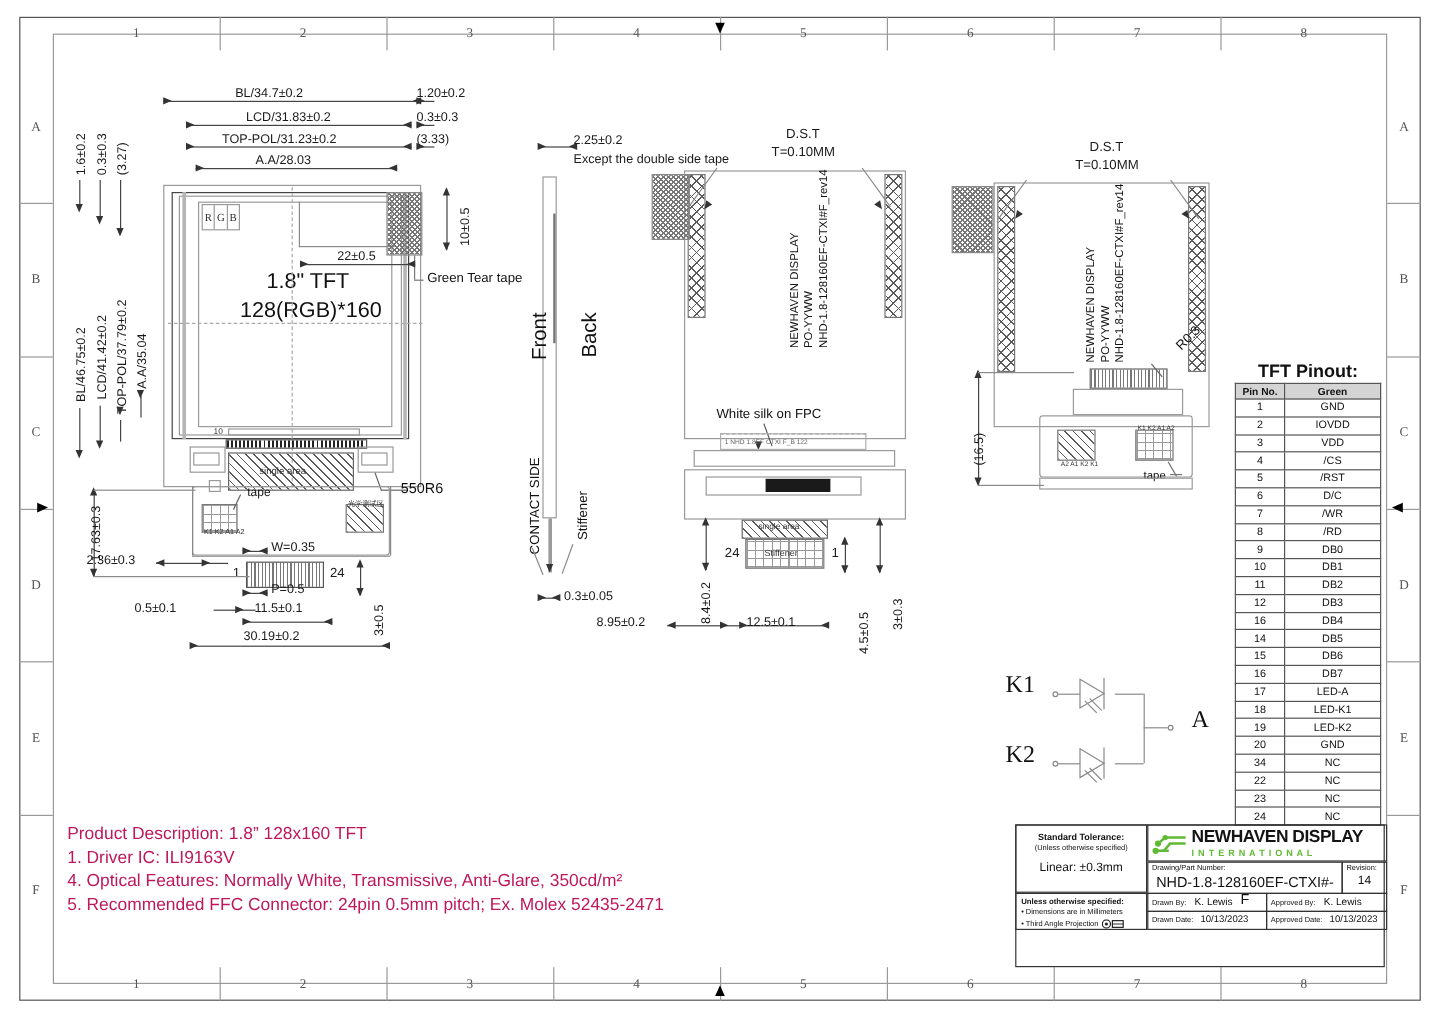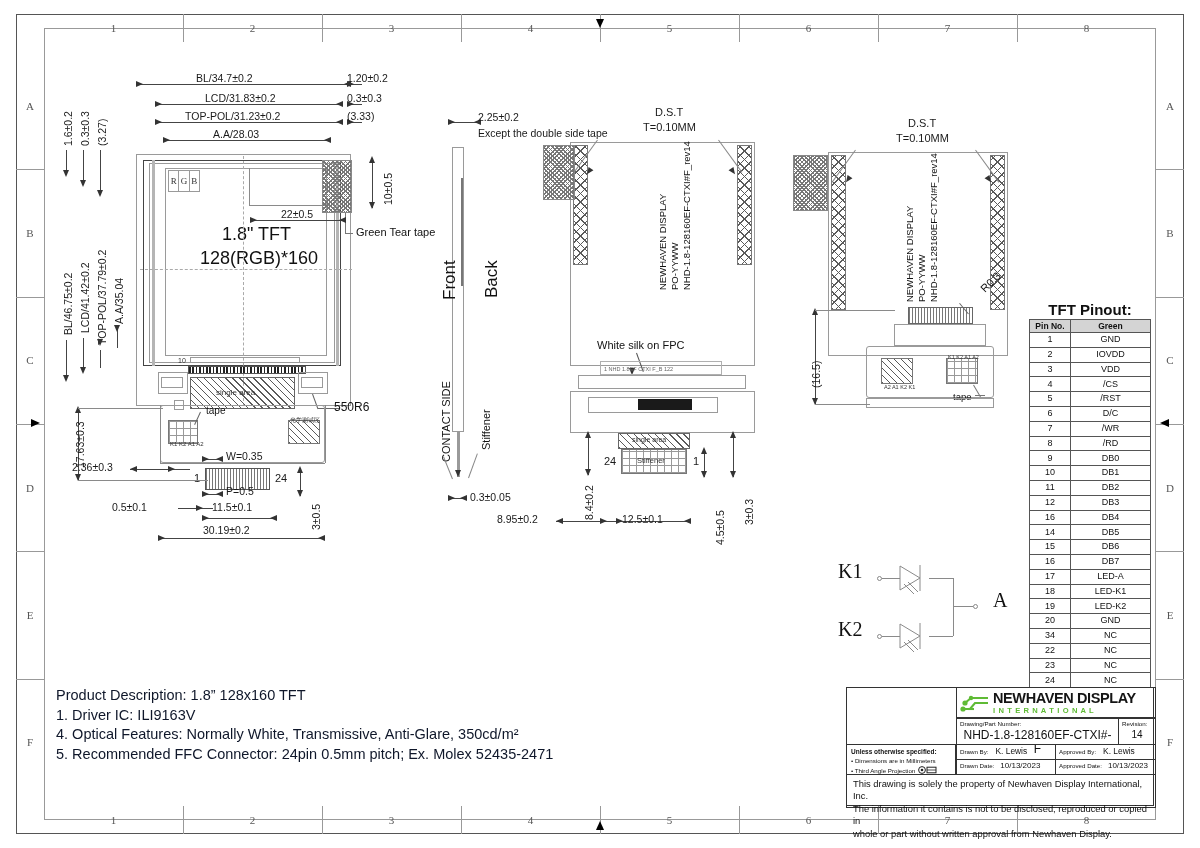--- a/index.html
+++ b/index.html
@@ -60,21 +60,21 @@
   .dashdot{position:absolute;border-top:1px dashed #aaa;}
 
   
   #pinout{position:absolute;left:1029px;top:301px;width:122px;}
   #pinout .ptitle{font-size:15px;font-weight:bold;text-align:center;margin-bottom:1px;color:#111;}
   #pinout table{border-collapse:collapse;width:122px;font-size:9px;}
   #pinout th{background:#d4d4d4;border:1px solid #555;font-weight:bold;font-size:8.5px;padding:1px 0;color:#111;}
   #pinout td{border:1px solid #555;text-align:center;padding:0.3px 0;height:13.2px;line-height:13.2px;color:#111;}
 
   
-  #prod{position:absolute;left:56px;top:686px;font-size:14.5px;line-height:19.6px;color:#0f172a;}
+  #prod{position:absolute;left:56px;top:686px;font-size:14.5px;line-height:19.6px;color:#be185d;}
 
   
   #tblock{position:absolute;left:846px;top:687px;width:308px;height:119px;border:1px solid #333;box-sizing:border-box;font-size:7px;color:#111;}
   #tblock .cell{position:absolute;box-sizing:border-box;}
   #tblock .bd{border:1px solid #333;}
   .tb-h{font-weight:bold;font-size:7.5px;}
   .logo-green{color:#5FBB35;}
   .note{font-size:9.4px;line-height:12.4px;}
 
   
@@ -607,20 +607,25 @@
 
   <div id="prod">
       <div>Product Description: 1.8” 128x160 TFT</div>
       <div>1. Driver IC: ILI9163V</div>
       <div>4. Optical Features: Normally White, Transmissive, Anti-Glare, 350cd/m²</div>
       <div>5. Recommended FFC Connector: 24pin 0.5mm pitch; Ex. Molex 52435-2471</div>
     </div>
 
   <div id="tblock">
 
+    <div class="cell bd" style="left:-1px;top:-1px;width:110px;height:57px;padding:5px 4px;">
+      <div class="tb-h" style="text-align:center;">Standard Tolerance:</div>
+      <div style="text-align:center;font-size:6.2px;margin-top:1px;">(Unless otherwise specified)</div>
+      <div style="text-align:center;font-size:10px;margin-top:8px;">Linear:   ±0.3mm</div>
+    </div>
     <div class="cell bd" style="left:-1px;top:56px;width:110px;height:31px;padding:3px 4px;">
       <div class="tb-h" style="font-size:6.5px;">Unless otherwise specified:</div>
       <div style="font-size:6.2px;margin-top:2px;">• Dimensions are in Millimeters</div>
       <div style="font-size:6.2px;margin-top:2px;display:flex;align-items:center;gap:3px;">
         <span>• Third Angle Projection</span>
         <svg width="20" height="8">
           <circle cx="4" cy="4" r="3.4" fill="none" stroke="#222" stroke-width="1"></circle>
           <circle cx="4" cy="4" r="1.3" fill="#222"></circle>
           <rect x="9" y="1.2" width="9" height="5.6" fill="none" stroke="#222" stroke-width="1"></rect>
           <line x1="9" y1="4" x2="18" y2="4" stroke="#222" stroke-width="0.8"></line>
@@ -664,20 +669,15 @@
     </div>
     <div class="cell bd" style="left:109px;top:71px;width:100px;height:16px;padding:1px 3px;">
       <span style="font-size:6.2px;">Drawn Date:</span>
       <span style="font-size:8px;margin-left:4px;">10/13/2023</span>
     </div>
     <div class="cell bd" style="left:208px;top:71px;width:101px;height:16px;padding:1px 3px;">
       <span style="font-size:6.2px;">Approved Date:</span>
       <span style="font-size:8px;margin-left:4px;">10/13/2023</span>
     </div>
 
-    <div class="cell bd note" id="disclaimer" style="left:-1px;top:86px;width:310px;height:34px;padding:3px 6px;">
-        <div>This drawing is solely the property of Newhaven Display International, Inc.</div>
-        <div>The information it contains is not to be disclosed, reproduced or copied in</div>
-        <div>whole or part without written approval from Newhaven Display.</div>
-      </div>
   </div>
 
 </div>
 
 </body></html>

